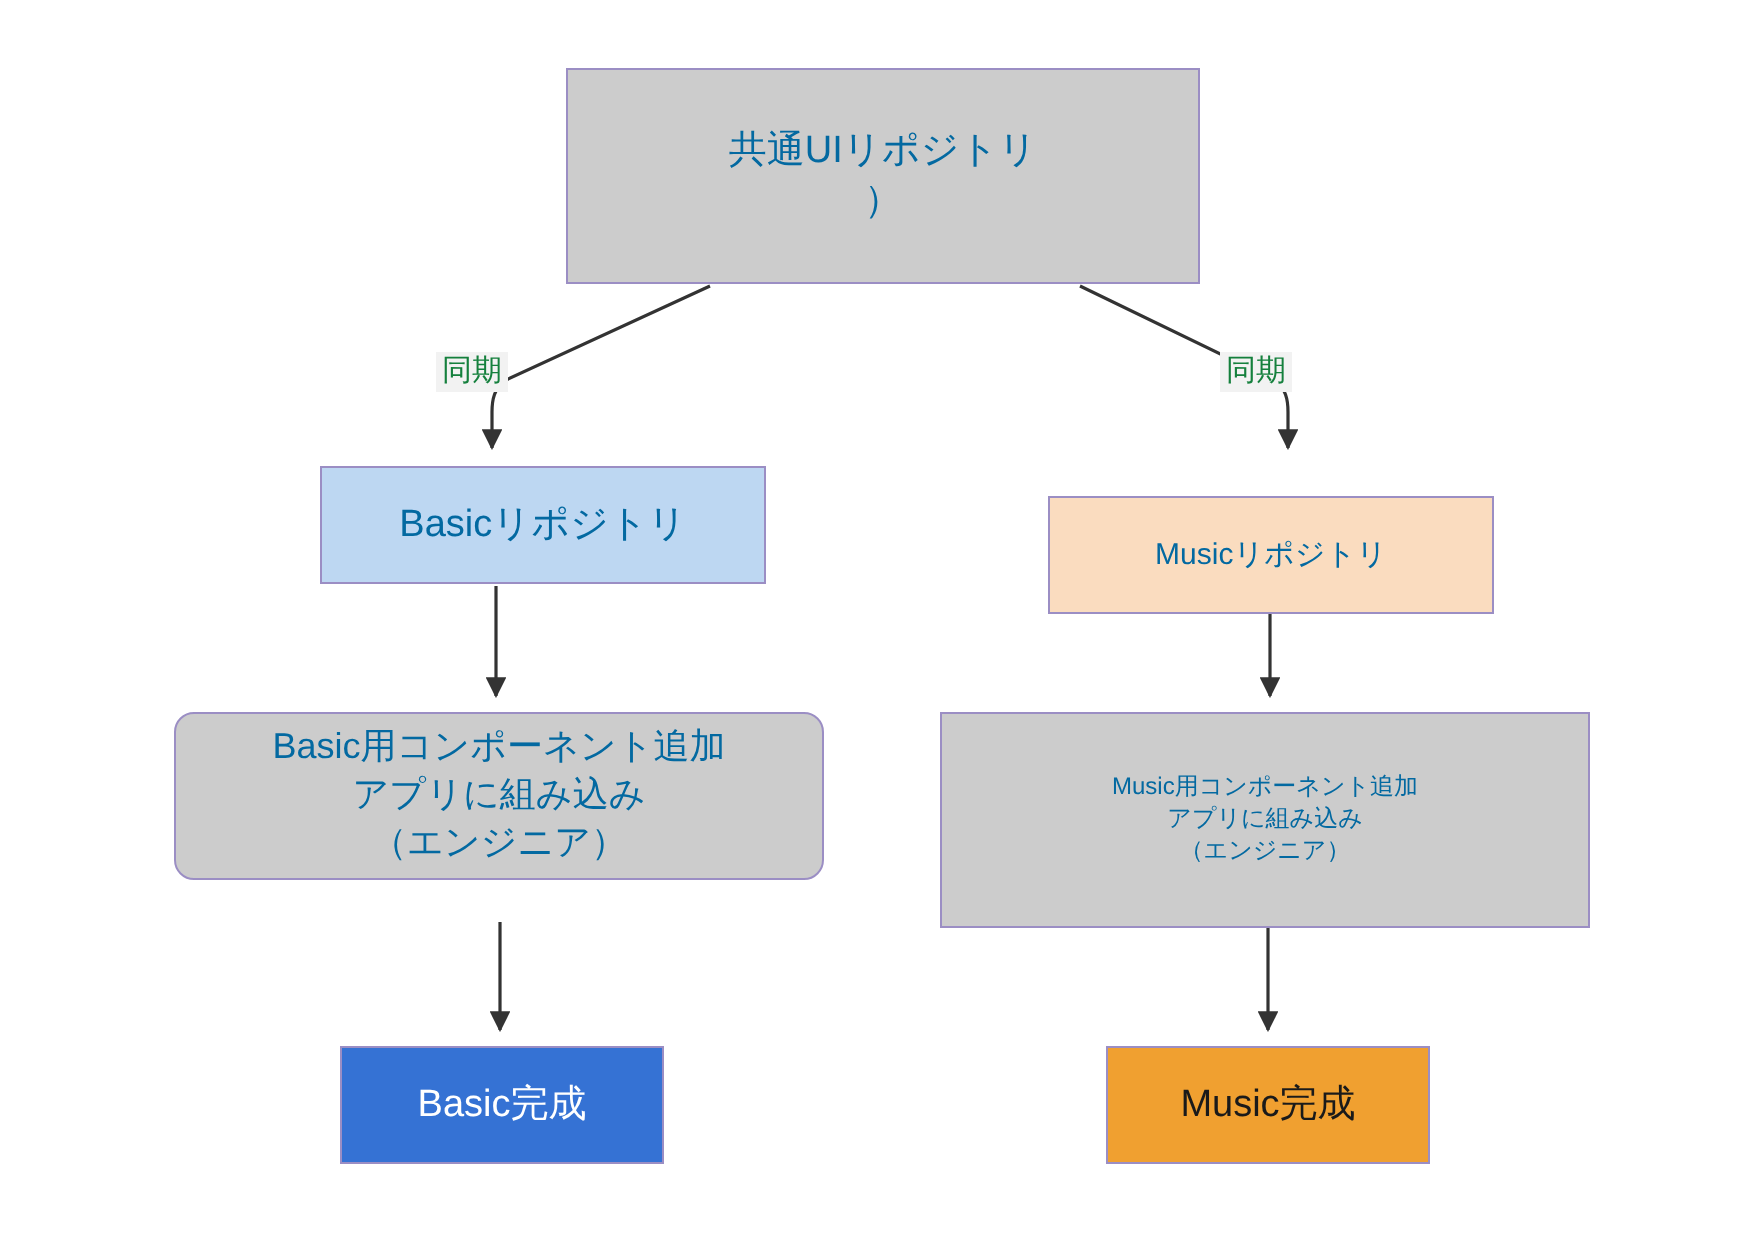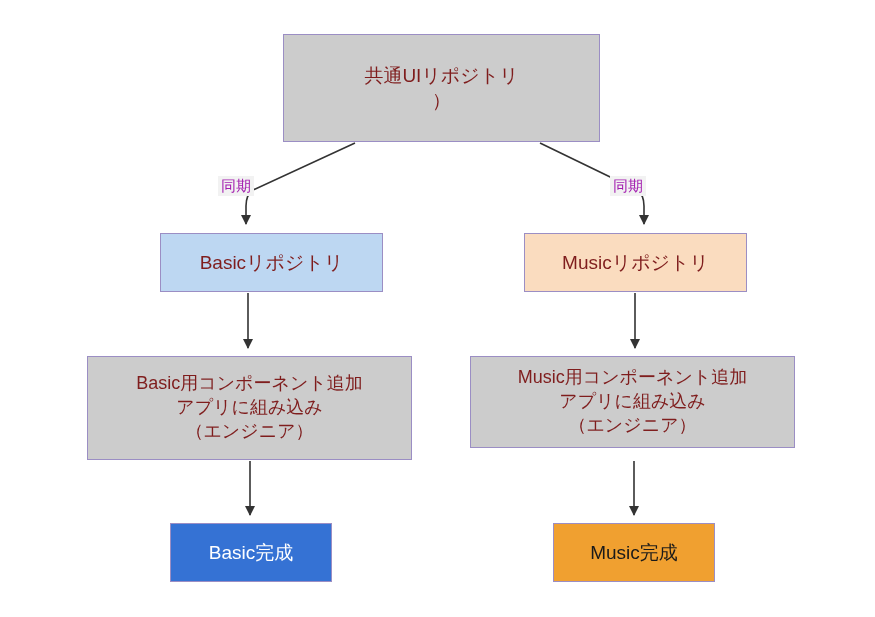--- a/index.html
+++ b/index.html
@@ -26,21 +26,21 @@
     pointer-events: none;
   }
   .node {
     position: absolute;
     box-sizing: border-box;
     display: flex;
     align-items: center;
     justify-content: center;
     text-align: center;
     border: 1.4px solid #9b8ec4;
-    color: #7f1d1d;
+    color: #0369a1;
     line-height: 1.33;
     white-space: nowrap;
   }
   .node .node-text {
     display: block;
     width: 100%;
   }
   .node .line {
     display: block;
     white-space: nowrap;
@@ -56,57 +56,58 @@
   .n-root .node-text { overflow: visible; }
 
   .n-basic-repo {
     left: 137px; top: 233px;
     width: 223px; height: 59px;
     background: #bdd7f2;
     font-size: 19px;
     margin-left: 23px;
   }
   .n-music-repo {
-    left: 524px; top: 233px;
+    left: 524px; top: 248px;
     width: 223px; height: 59px;
     background: #fadcbf;
-    font-size: 19px;
+    font-size: 15px;
   }
   .n-basic-work {
     left: 87px;  top: 356px;
-    width: 325px; height: 104px;
+    width: 325px; height: 84px;
     background: #cccccc;
     font-size: 18px;
+    border-radius: 10px;
   }
   .n-music-work {
     left: 470px; top: 356px;
-    width: 325px; height: 92px;
+    width: 325px; height: 108px;
     background: #cccccc;
-    font-size: 18px;
+    font-size: 12px;
   }
   .n-basic-done {
     left: 170px; top: 523px;
     width: 162px; height: 59px;
     background: #3572d4;
     color: #ffffff;
     font-size: 19px;
   }
   .n-music-done {
     left: 553px; top: 523px;
     width: 162px; height: 59px;
     background: #f0a030;
     color: #1a1a1a;
     font-size: 19px;
   }
 
   
   .edge-label {
     position: absolute;
     font-size: 15px;
-    color: #a21caf;
+    color: #15803d;
     background: #f2f2f2;
     padding: 1px 3px;
     white-space: nowrap;
     line-height: 1.2;
   }
   .el-left  { left: 218px; top: 176px; }
   .el-right { left: 610px; top: 176px; }
 </style>
 </head>
 <body>

